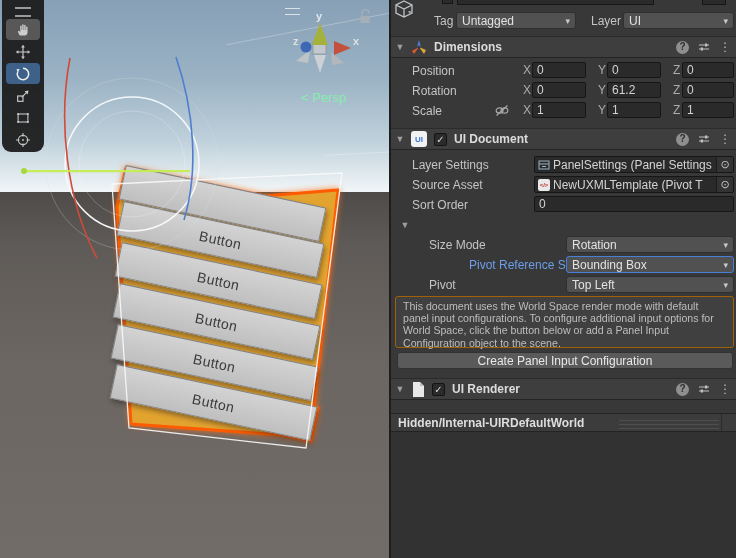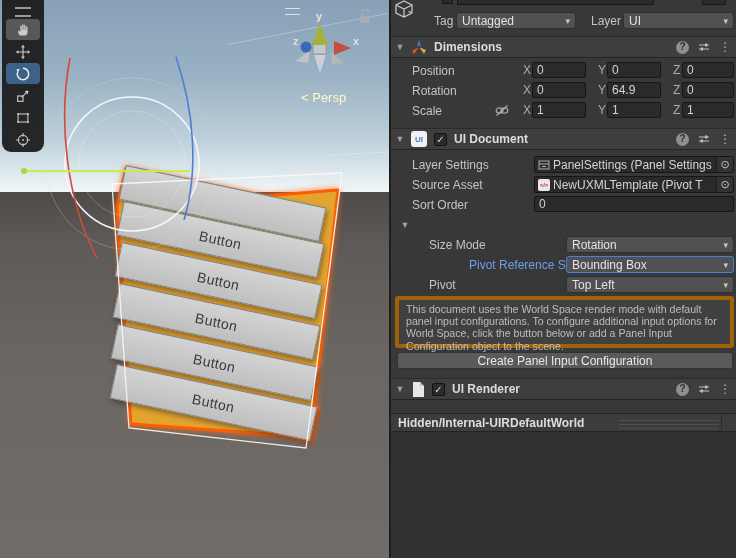--- a/index.html
+++ b/index.html
@@ -19,21 +19,21 @@
   .scenebar span{font-size:14px;color:#3A3A3A;letter-spacing:.4px;}
   
   .tooldock{position:absolute;left:2px;top:0;width:42px;height:152px;background:rgba(28,28,28,.95);
        border-radius:0 0 9px 9px;z-index:30;}
   .dockhandle{position:absolute;left:13px;top:7px;width:16px;height:6px;
        border-top:2px solid #9A9A9A;border-bottom:2px solid #9A9A9A;}
   .toolbtn{position:absolute;left:4px;width:34px;height:21px;border-radius:4px;
        display:flex;align-items:center;justify-content:center;}
   .toolbtn.light{background:#585858;}
   .toolbtn.sel{background:#3E6189;}
-  .persp{position:absolute;left:301px;top:90px;z-index:25;color:#fef9c3;font-size:13px;}
+  .persp{position:absolute;left:301px;top:90px;z-index:25;color:#86efac;font-size:13px;}
   .gizmohandle{position:absolute;left:285px;top:8px;width:15px;height:5px;
        border-top:1.6px solid rgba(240,244,246,.8);border-bottom:1.6px solid rgba(240,244,246,.8);z-index:25;}
   
   .inspector{position:absolute;left:389px;top:0;width:347px;height:558px;background:#383838;
        border-left:2px solid #1E1E1E;color:#C4C4C4;font-size:12px;}
   .abs{position:absolute;}
   .hdr{position:absolute;left:0;width:347px;height:22px;background:#3E3E3E;
        border-top:1px solid #2B2B2B;border-bottom:1px solid #242424;display:flex;align-items:center;box-sizing:border-box;}
   .fold{color:#9E9E9E;font-size:9px;width:12px;text-align:center;margin-left:3px;}
   .htitle{font-weight:bold;color:#DCDCDC;margin-left:7px;}
@@ -52,21 +52,21 @@
       display:flex;align-items:center;box-sizing:border-box;color:#E2E2E2;}
   .dd .txt{margin-left:5px;white-space:nowrap;overflow:hidden;}
   .dd .arr{margin-left:auto;margin-right:5px;color:#C9C9C9;font-size:9px;}
   .objf{position:absolute;top:0;height:17px;background:#2A2A2A;border:1px solid #161616;border-radius:2px;
       display:flex;align-items:center;box-sizing:border-box;color:#D3D3D3;overflow:hidden;}
   .objf .otxt{margin-left:3px;white-space:nowrap;overflow:hidden;flex:1;}
   .opick{width:16px;height:100%;border-left:1px solid #1B1B1B;background:#333;display:flex;
       align-items:center;justify-content:center;color:#C6C6C6;font-size:11px;flex:none;}
   .bluelbl{color:#6D9EEB !important;}
   .helpbox{position:absolute;left:4px;top:296px;width:339px;height:52px;background:#404040;
-      border:4px solid #a16207;border-radius:3px;box-sizing:border-box;padding:3px 7px;
+      border:1px solid #a16207;border-radius:3px;box-sizing:border-box;padding:3px 7px;
       font-size:10.6px;line-height:12.2px;color:#BDBDBD;}
   .createbtn{position:absolute;left:6px;top:352px;width:336px;height:17px;background:#5A5A5A;
       border:1px solid #323232;border-radius:3px;box-sizing:border-box;color:#E8E8E8;
       display:flex;align-items:center;justify-content:center;}
   .matbar{position:absolute;left:0;top:413px;width:347px;height:19px;background:#3C3C3C;
       border-top:1px solid #242424;border-bottom:1px solid #232323;box-sizing:border-box;
       display:flex;align-items:center;}
   .matbar .mtxt{font-weight:bold;color:#DEDEDE;margin-left:7px;white-space:nowrap;}
   .matlines{position:absolute;left:228px;top:6px;width:100px;height:7px;
       border-top:1px solid #4E4E4E;border-bottom:1px solid #4E4E4E;}
@@ -243,21 +243,21 @@
       <span class="axis" style="left:207px;">Y</span>
       <div class="nf" style="left:216px;width:54px;">0</div>
       <span class="axis" style="left:282px;">Z</span>
       <div class="nf" style="left:291px;width:52px;">0</div>
     </div>
     <div class="row" style="top:82px;">
       <span class="lbl">Rotation</span>
       <span class="axis" style="left:132px;">X</span>
       <div class="nf" style="left:141px;width:54px;">0</div>
       <span class="axis" style="left:207px;">Y</span>
-      <div class="nf" style="left:216px;width:54px;">64.9</div>
+      <div class="nf" style="left:216px;width:54px;">61.2</div>
       <span class="axis" style="left:282px;">Z</span>
       <div class="nf" style="left:291px;width:52px;">0</div>
     </div>
     <div class="row" style="top:102px;">
       <span class="lbl">Scale</span>
       <svg class="abs" style="left:104px;top:2px;" width="14" height="13" viewBox="0 0 14 13" stroke="#A8A8A8" stroke-width="1.2" fill="none">
         <ellipse cx="4.6" cy="6.5" rx="3.4" ry="2.6"></ellipse>
           <ellipse cx="9.4" cy="6.5" rx="3.4" ry="2.6"></ellipse>
           <path d="M1.5 11.5 L12.5 1.5" stroke="#A8A8A8"></path>
       </svg>

